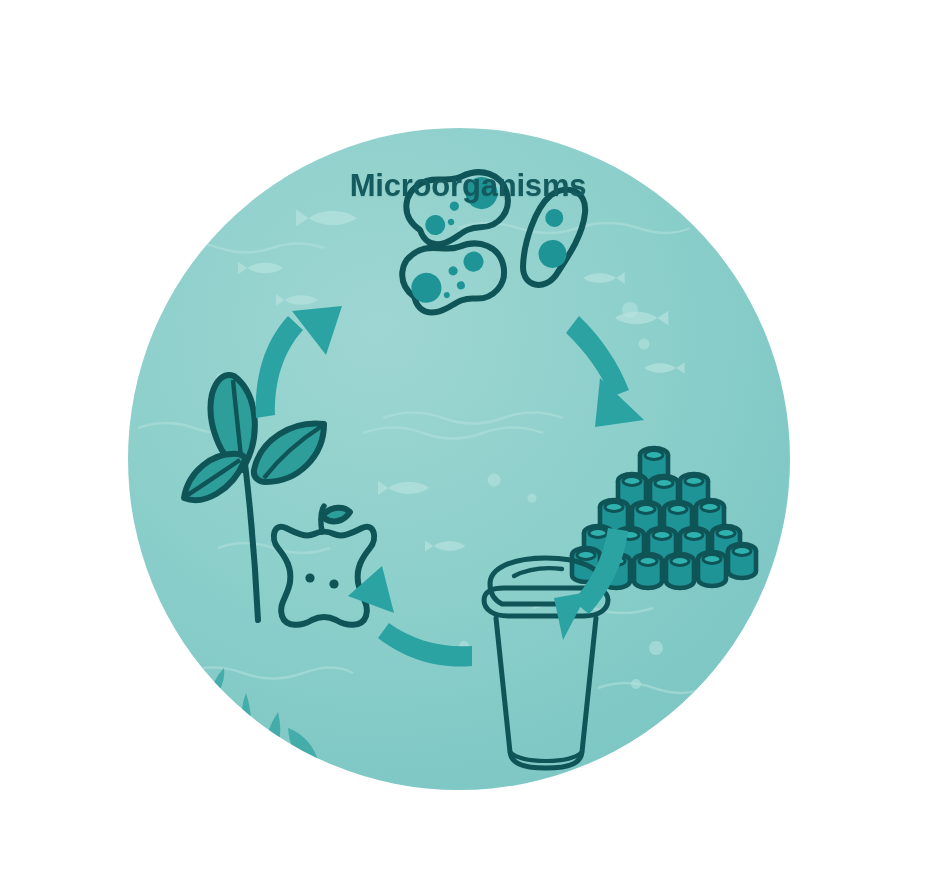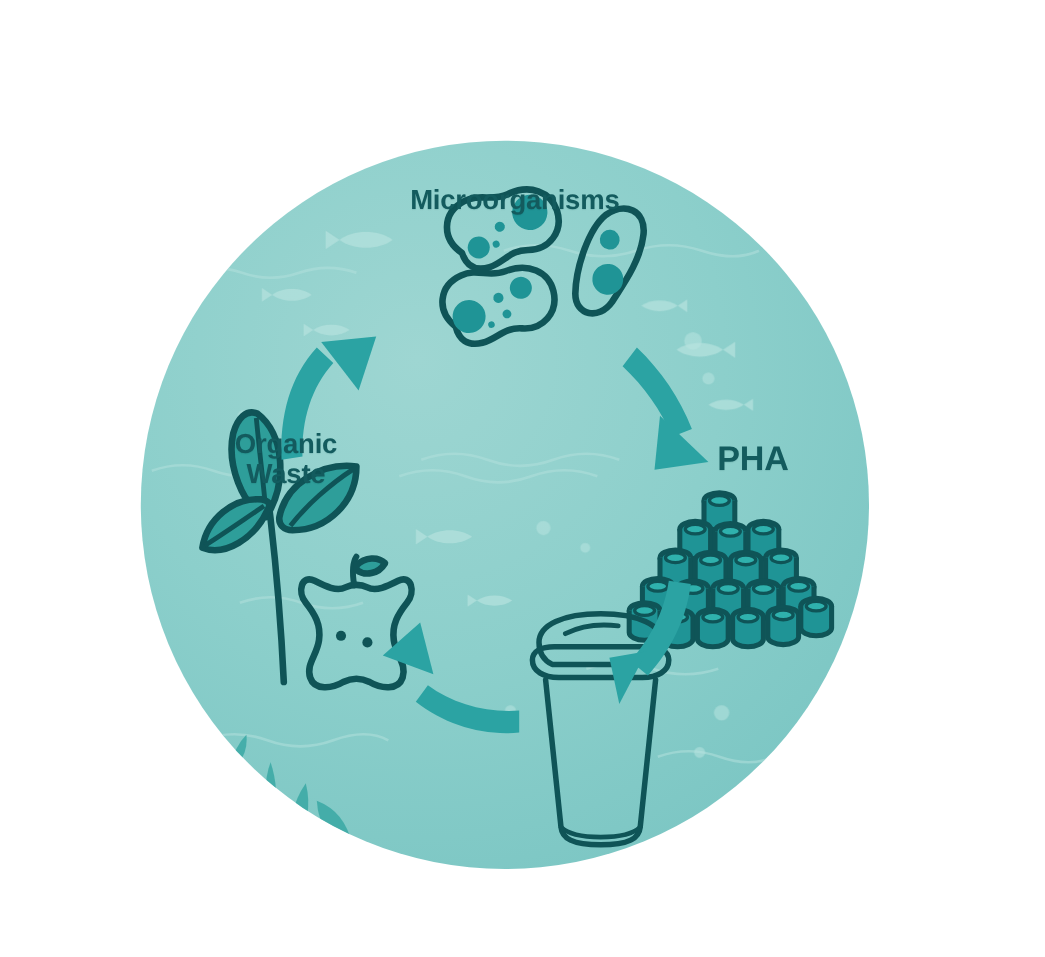--- a/index.html
+++ b/index.html
@@ -52,21 +52,21 @@
     z-index: 5;
   }
   .node-icon {
     display: block;
     line-height: 0;
   }
   .node-label {
     color: #135b5e;
     font-family: "Liberation Sans", sans-serif;
     font-weight: bold;
-    font-size: 25px;
+    font-size: 31px;
     line-height: 1.08;
     text-align: center;
     letter-spacing: -0.2px;
     white-space: pre-line;
     text-shadow: 0 1px 1px rgba(10,70,72,0.12);
   }
 
   
   #node-microorganisms {
     left: 323px;
@@ -405,25 +405,16 @@
                C 405 659, 438 669, 472 666 Z"></path>
       <path d="M394 613 L 348 596 L 382 566 Z"></path>
     </g>
   </svg>
 
   <div class="node" id="node-microorganisms">
     <span class="node-icon"></span>
     <span class="node-label">Microorganisms</span>
   </div>
 
-  <div class="node" id="node-pha">
-    <span class="node-label">PHA</span>
-    <span class="node-icon"></span>
-  </div>
-
-
-  <div class="node" id="node-organicwaste">
-    <span class="node-icon"></span>
-    <span class="node-label">Organic
-Waste</span>
-  </div>
+
+
 
 </div>
 
 </body></html>

